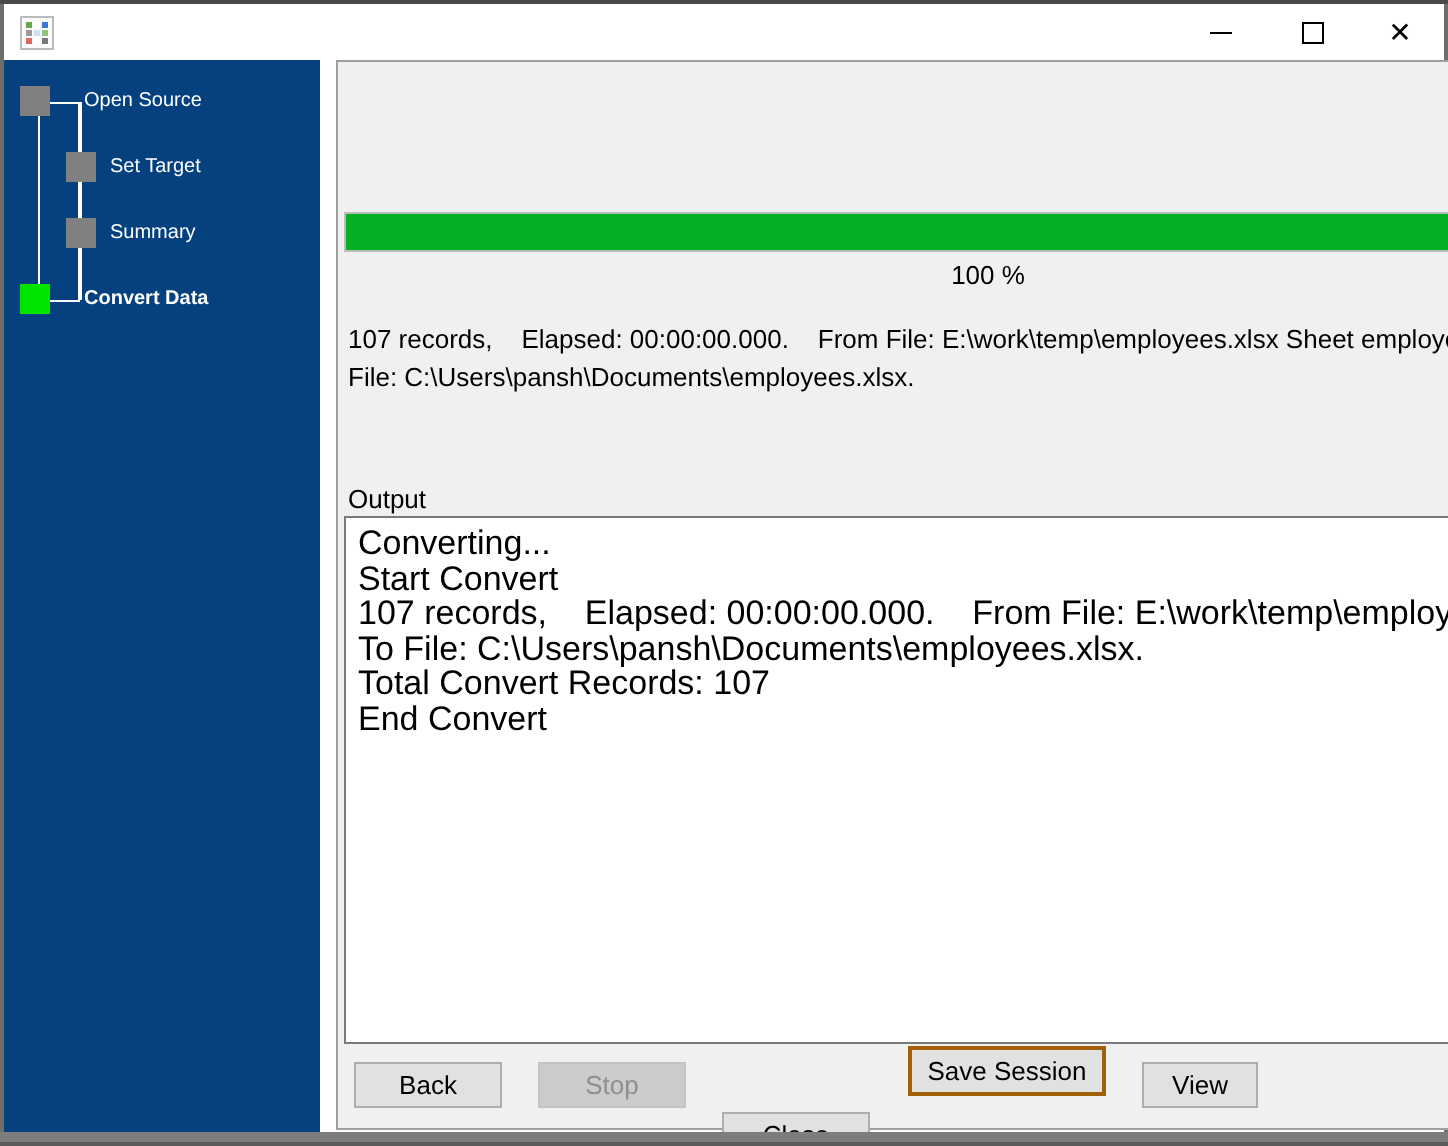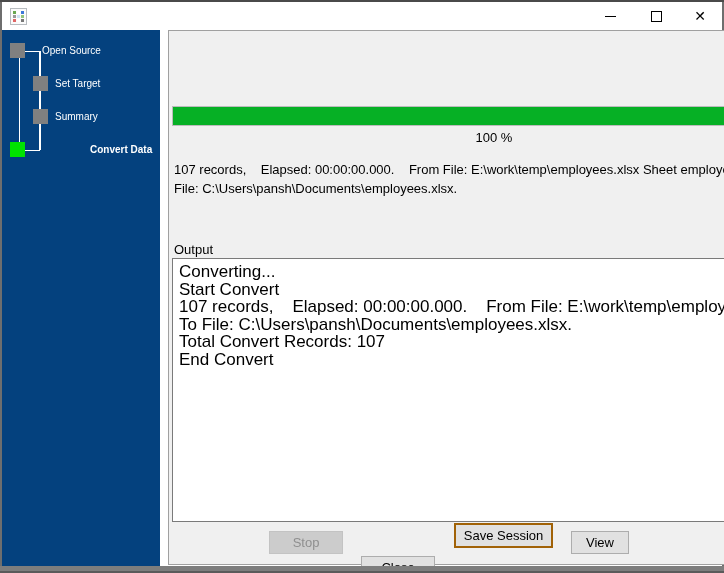--- a/index.html
+++ b/index.html
@@ -109,21 +109,21 @@
     <div class="step-box" style="left:8px; top:13px;"></div>
     <div class="step-label" style="left:40px; top:13px;">Open Source</div>
 
     <div class="step-box" style="left:31px; top:46px;"></div>
     <div class="step-label" style="left:53px; top:46px;">Set Target</div>
 
     <div class="step-box" style="left:31px; top:79px;"></div>
     <div class="step-label" style="left:53px; top:79px;">Summary</div>
 
     <div class="step-box active" style="left:8px; top:112px;"></div>
-    <div class="step-label active" style="left:40px; top:112px;margin-left:48px;">Convert Data</div>
+    <div class="step-label active" style="left:40px; top:112px;">Convert Data</div>
   </div>
 
   <div class="main">
     <div class="panel">
 
       <div class="progress-track">
         <div class="progress-fill"></div>
       </div>
       <div class="percent-label">100 %</div>
 
@@ -146,20 +146,21 @@
         <div class="vscroll">
           <div class="scroll-arrow scroll-up">
             <span class="chev up"></span>
           </div>
           <div class="scroll-arrow scroll-down">
             <span class="chev down"></span>
           </div>
         </div>
       </div>
 
+      <button class="btn btn-back">Back</button>
       <button class="btn btn-stop disabled" disabled="">Stop</button>
       <button class="btn btn-close">Close</button>
       <button class="btn btn-save focused">Save Session</button>
       <button class="btn btn-view">View</button>
 
     </div>
   </div>
 
   <div style="position:absolute; left:0; bottom:0; width:724px; height:7px; background:#7d7d7d; border-bottom:2px solid #5a5a5a;"></div>
 </div>

